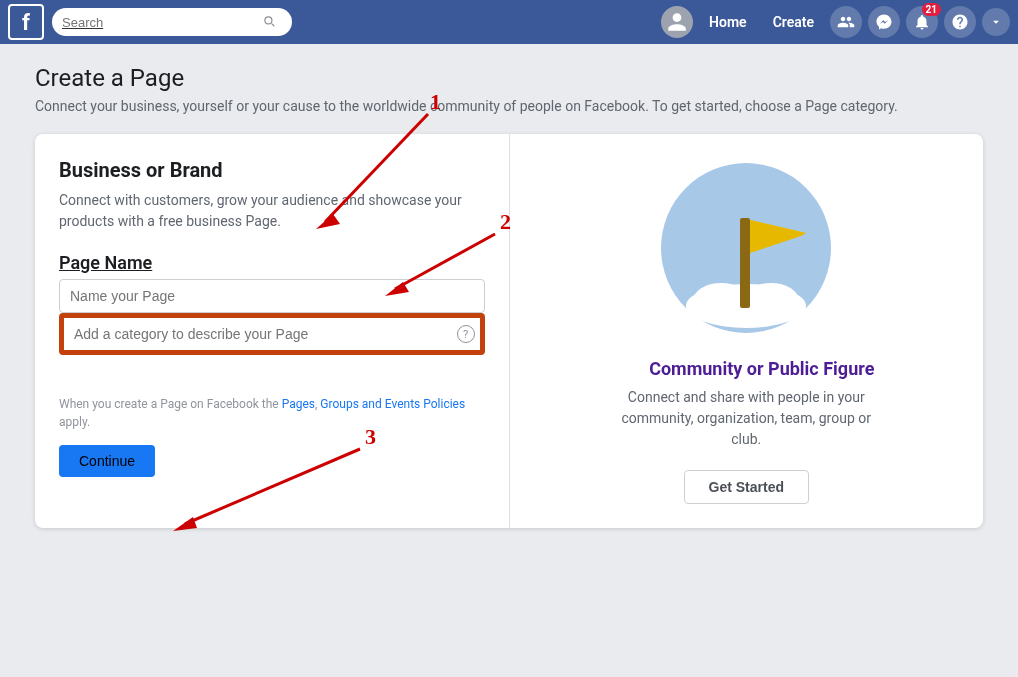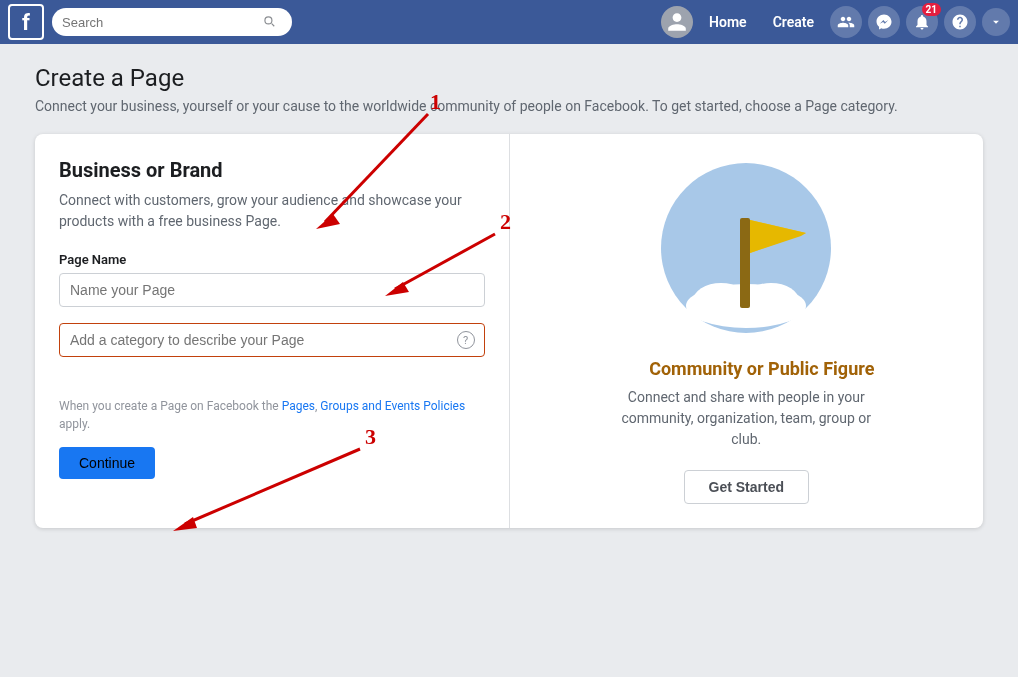--- a/index.html
+++ b/index.html
@@ -26,21 +26,21 @@
       color: white; font-size: 22px; font-weight: bold;
       margin-right: 8px; flex-shrink: 0;
     }
     .search-bar {
       display: flex; align-items: center;
       background: white; border-radius: 20px;
       padding: 0 10px; height: 28px; width: 240px;
     }
     .search-bar input {
       border: none; outline: none; background: transparent;
-      font-size: 13px; color: #333; width: 200px;
+      font-size: 13px; color: #333; width: 200px; text-decoration: underline;
     }
     .search-icon-svg { color: #8a8d91; font-size: 13px; }
     .navbar-right {
       display: flex; align-items: center; gap: 6px;
     }
     .nav-avatar {
       width: 32px; height: 32px; border-radius: 50%;
       background: #9da3ae; overflow: hidden; display: flex; align-items: center; justify-content: center;
     }
     .nav-avatar svg { width: 22px; height: 22px; fill: #fff; }
@@ -100,35 +100,35 @@
     }
     .card-title {
       font-size: 20px; font-weight: bold; color: #1c1e21;
       margin-bottom: 8px;
     }
     .card-description {
       font-size: 14px; color: #606770;
       margin-bottom: 20px; line-height: 1.5;
     }
     .field-label {
-      font-size: 13px; font-weight: 600; color: #1c1e21;
-      margin-bottom: 6px; display: block;
+      font-size: 18px; font-weight: 600; color: #1c1e21;
+      margin-bottom: 6px; display: block; text-decoration: underline;
     }
     .text-input {
       width: 100%; border: 1px solid #ccd0d5;
       border-radius: 4px; padding: 8px 10px;
       font-size: 14px; color: #606770;
-      outline: none; margin-bottom: 16px;
+      outline: none; 
       background: white;
     }
     .category-wrapper {
       position: relative;
     }
     .category-input {
-      width: 100%; border: 1px solid #c2410c;
+      width: 100%; border: 5px solid #c2410c;
       border-radius: 4px; padding: 8px 36px 8px 10px;
       font-size: 14px; color: #606770;
       outline: none; background: white;
     }
     .category-help {
       position: absolute; right: 10px; top: 50%; transform: translateY(-50%);
       width: 18px; height: 18px; border-radius: 50%; border: 1px solid #90949c;
       display: flex; align-items: center; justify-content: center;
       font-size: 11px; color: #90949c; cursor: pointer;
     }
@@ -150,21 +150,21 @@
       padding: 24px;
       display: flex; flex-direction: column;
       align-items: center; justify-content: center;
       text-align: center;
     }
     .illustration {
       width: 180px; height: 180px;
       margin-bottom: 20px;
     }
     .right-card-title {
-      font-size: 18px; font-weight: bold; color: #a16207;
+      font-size: 18px; font-weight: bold; color: #4c1d95;
       margin-bottom: 8px;
       margin-left: 31px;
     }
     .right-card-desc {
       font-size: 14px; color: #606770;
       margin-bottom: 20px; line-height: 1.5; max-width: 280px;
     }
     .get-started-btn {
       border: 1px solid #ccd0d5; background: white;
       border-radius: 4px; padding: 8px 24px;

